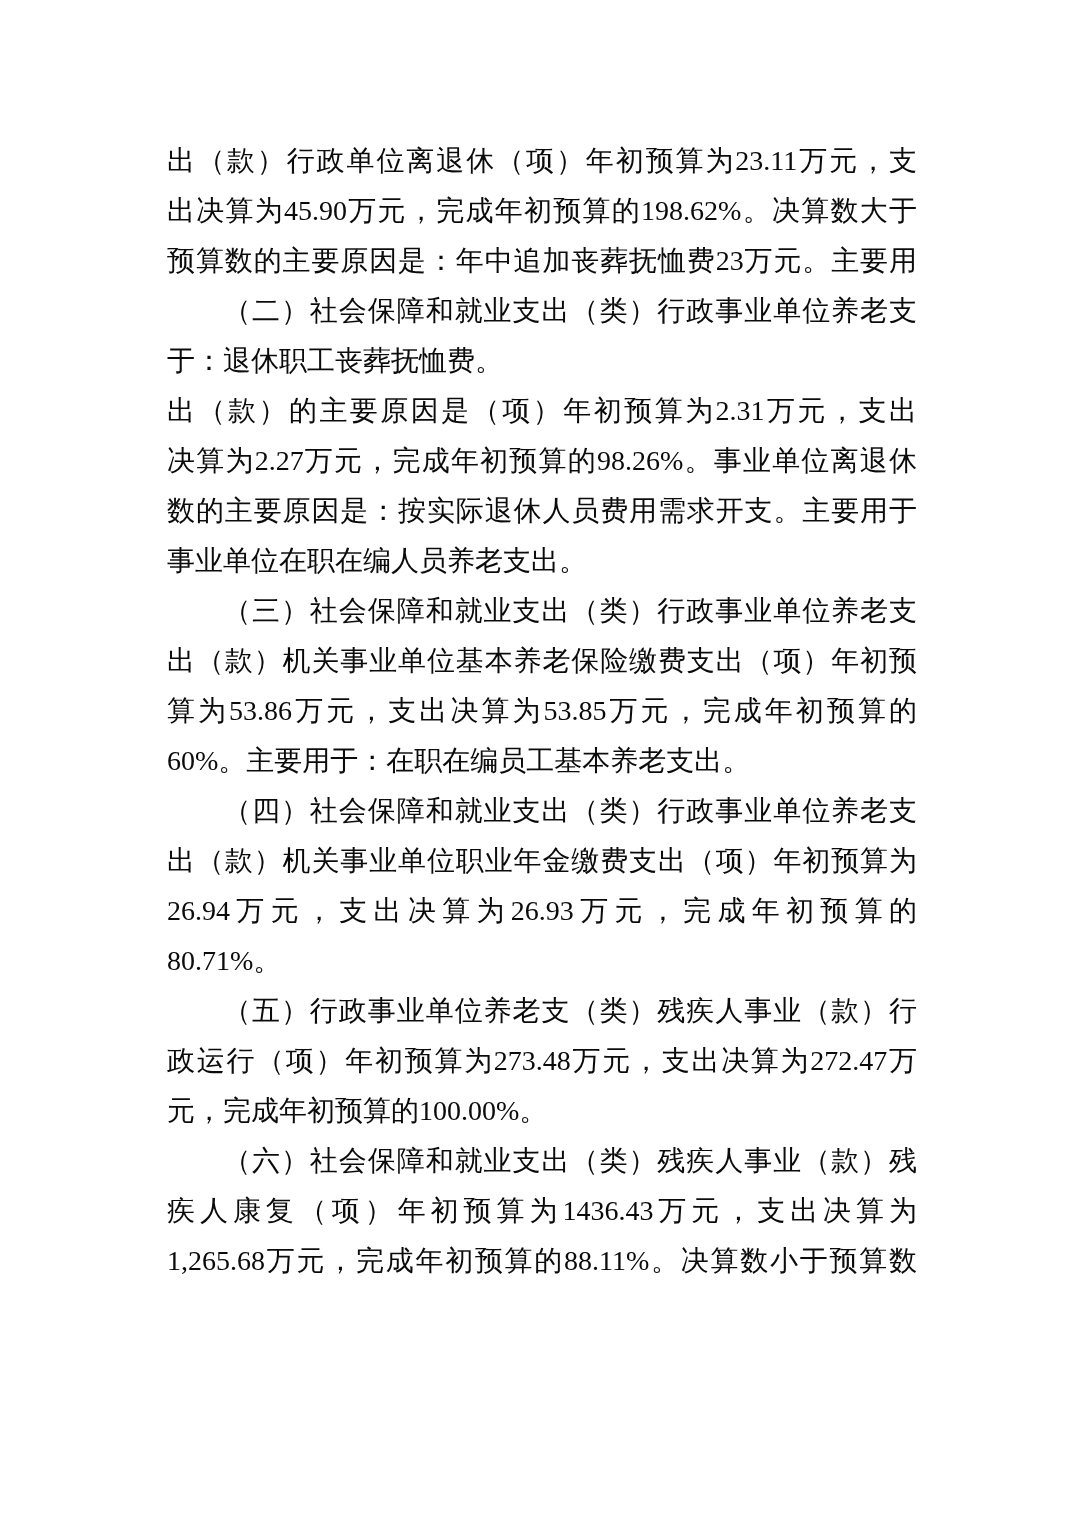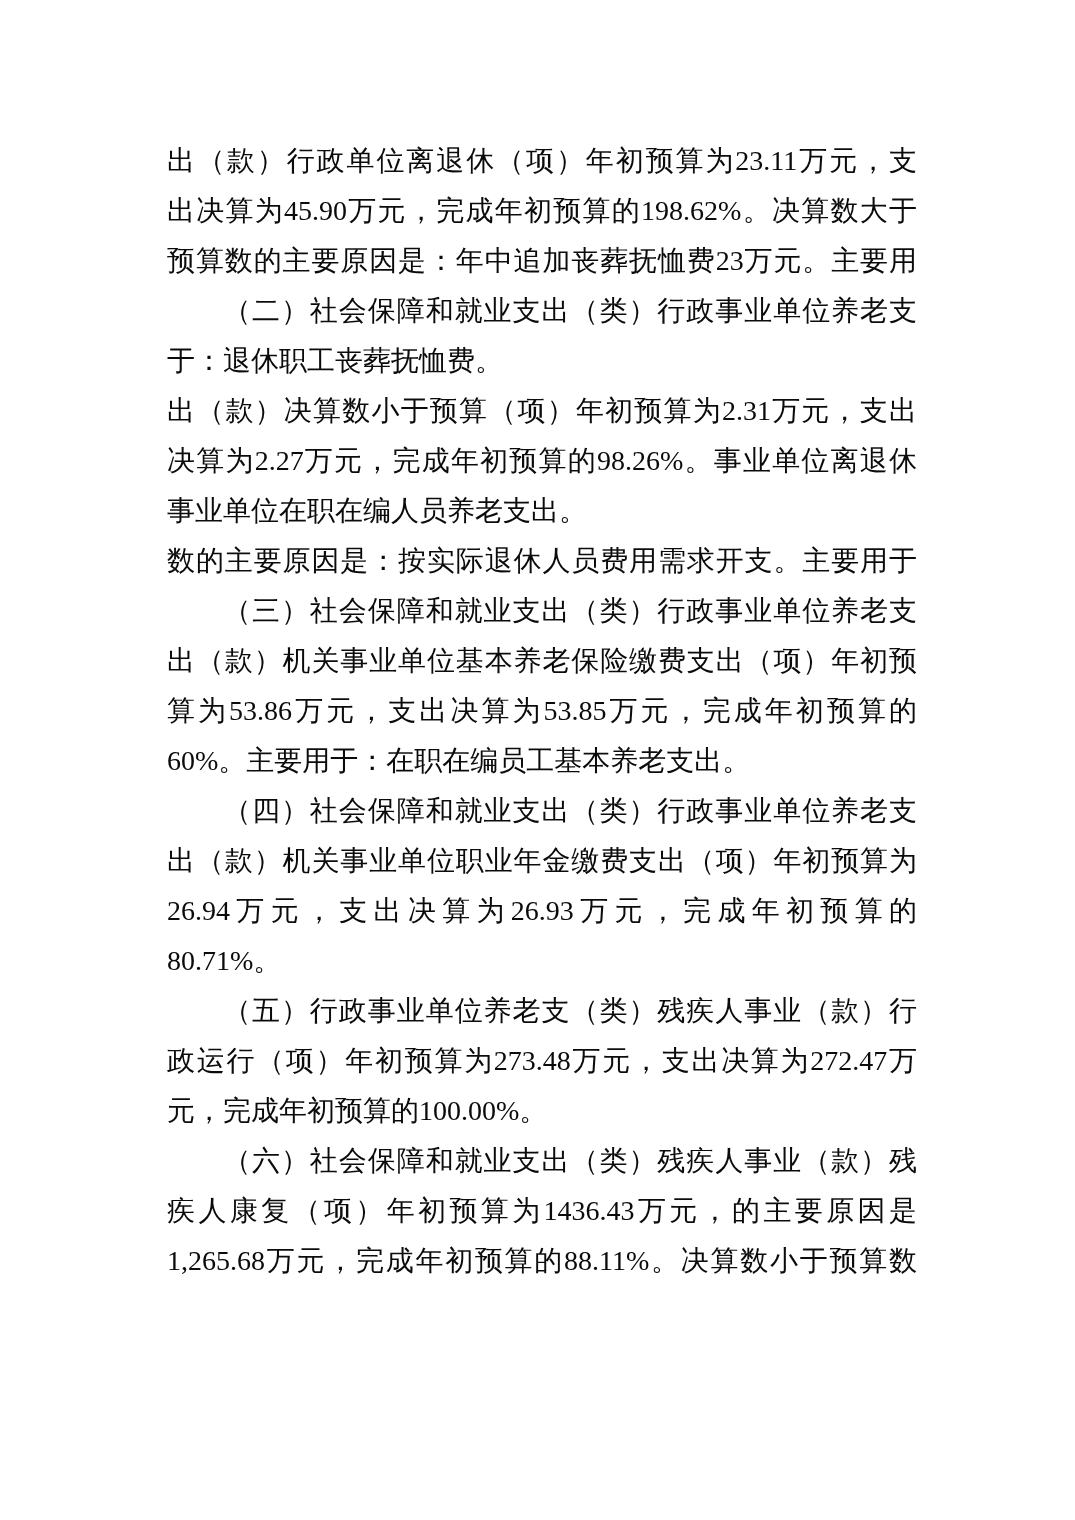--- a/index.html
+++ b/index.html
@@ -48,32 +48,32 @@
 </head>
 <body>
 
 <div class="page">
   <div class="doc-body">
       <div class="line just">出（款）行政单位离退休（项）年初预算为23.11万元，支</div>
       <div class="line just">出决算为45.90万元，完成年初预算的198.62%。决算数大于</div>
       <div class="line just">预算数的主要原因是：年中追加丧葬抚恤费23万元。主要用</div>
       <div class="line just ind">（二）社会保障和就业支出（类）行政事业单位养老支</div>
       <div class="line">于：退休职工丧葬抚恤费。</div>
-      <div class="line just">出（款）决算数小于预算（项）年初预算为2.31万元，支出</div>
+      <div class="line just">出（款）的主要原因是（项）年初预算为2.31万元，支出</div>
       <div class="line just">决算为2.27万元，完成年初预算的98.26%。事业单位离退休</div>
+      <div class="line just">数的主要原因是：按实际退休人员费用需求开支。主要用于</div>
       <div class="line">事业单位在职在编人员养老支出。</div>
-      <div class="line just">数的主要原因是：按实际退休人员费用需求开支。主要用于</div>
       <div class="line just ind">（三）社会保障和就业支出（类）行政事业单位养老支</div>
       <div class="line just">出（款）机关事业单位基本养老保险缴费支出（项）年初预</div>
       <div class="line just">算为53.86万元，支出决算为53.85万元，完成年初预算的</div>
       <div class="line">60%。主要用于：在职在编员工基本养老支出。</div>
       <div class="line just ind">（四）社会保障和就业支出（类）行政事业单位养老支</div>
       <div class="line just">出（款）机关事业单位职业年金缴费支出（项）年初预算为</div>
       <div class="line just">26.94万元，支出决算为26.93万元，完成年初预算的</div>
       <div class="line">80.71%。</div>
       <div class="line just ind">（五）行政事业单位养老支（类）残疾人事业（款）行</div>
       <div class="line just">政运行（项）年初预算为273.48万元，支出决算为272.47万</div>
       <div class="line">元，完成年初预算的100.00%。</div>
       <div class="line just ind">（六）社会保障和就业支出（类）残疾人事业（款）残</div>
-      <div class="line just">疾人康复（项）年初预算为1436.43万元，的主要原因是</div>
+      <div class="line just">疾人康复（项）年初预算为1436.43万元，支出决算为</div>
       <div class="line just">1,265.68万元，完成年初预算的88.11%。决算数小于预算数</div>
     </div>
 </div>
 
 </body></html>

